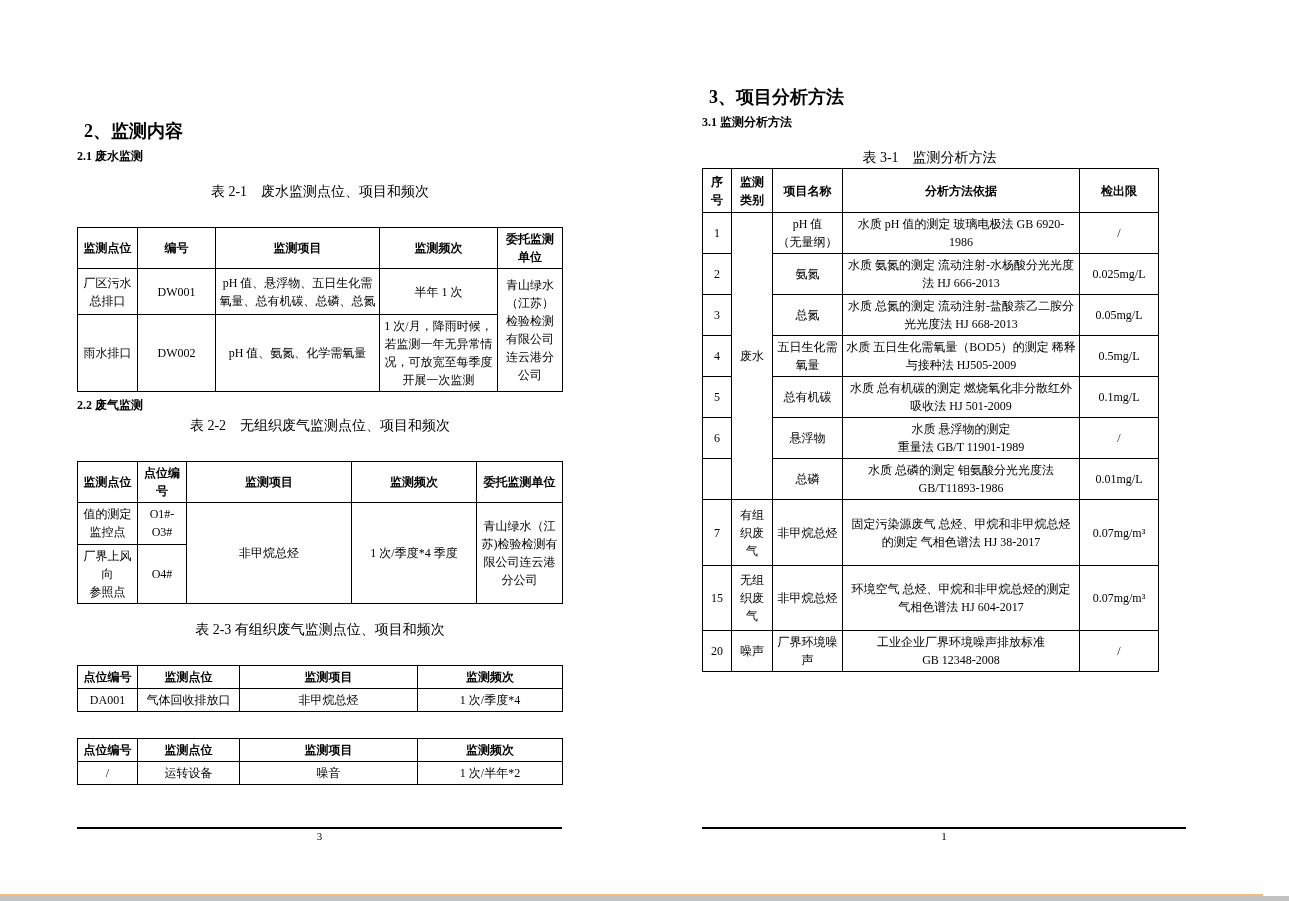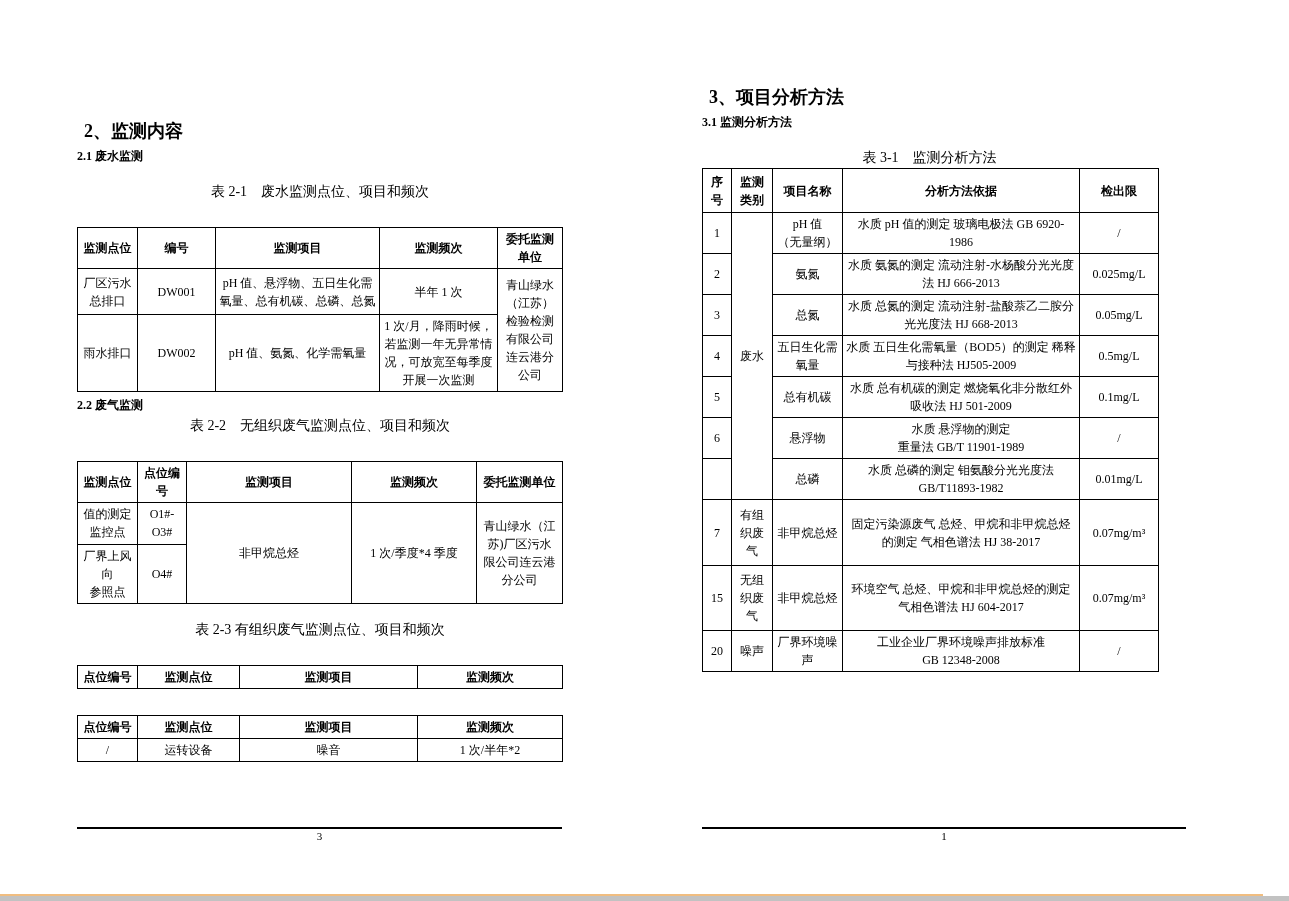--- a/index.html
+++ b/index.html
@@ -131,21 +131,21 @@
         <th>监测频次</th>
         <th>委托监测单位</th>
       </tr>
       <tr class="t2-r">
         <td>值的测定
 监控点</td>
         <td>O1#-O3#</td>
         <td rowspan="2">非甲烷总烃</td>
         <td rowspan="2">1 次/季度*4 季度</td>
         <td rowspan="2">青山绿水（江
-苏)厂区污水
+苏)检验检测有
 限公司连云港
 分公司</td>
       </tr>
       <tr class="t2-r">
         <td>厂界上风向
 参照点</td>
         <td>O4#</td>
       </tr>
     </tbody>
       </table>
@@ -157,20 +157,26 @@
           <col style="width:102px">
           <col style="width:178px">
           <col style="width:145px">
         </colgroup>
       <tbody>
           <tr class="t34-h">
         <th>点位编号</th>
         <th>监测点位</th>
         <th>监测项目</th>
         <th>监测频次</th>
+      </tr>
+      <tr class="t34-r">
+        <td>DA001</td>
+        <td>气体回收排放口</td>
+        <td>非甲烷总烃</td>
+        <td>1 次/季度*4</td>
       </tr>
     </tbody>
       </table>
 
     <table class="tbl-l">
       <colgroup>
           <col style="width:60px">
           <col style="width:102px">
           <col style="width:178px">
           <col style="width:145px">
@@ -258,21 +264,21 @@
         <td>6</td>
         <td>悬浮物</td>
         <td>水质 悬浮物的测定
 重量法 GB/T 11901-1989</td>
         <td>/</td>
       </tr>
       <tr class="r7">
         <td></td>
         <td>总磷</td>
         <td>水质 总磷的测定 钼氨酸分光光度法
-GB/T11893-1982</td>
+GB/T11893-1986</td>
         <td>0.01mg/L</td>
       </tr>
       <tr class="r8">
         <td>7</td>
         <td>有组
 织废
 气</td>
         <td>非甲烷总烃</td>
         <td>固定污染源废气 总烃、甲烷和非甲烷总烃的测定 气相色谱法 HJ 38-2017</td>
         <td>0.07mg/m³</td>

